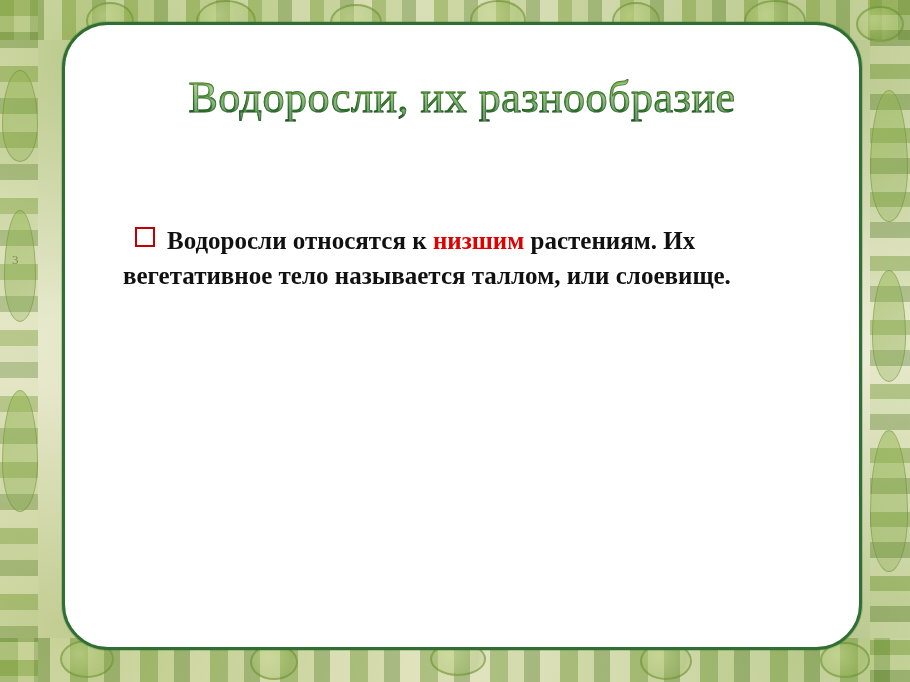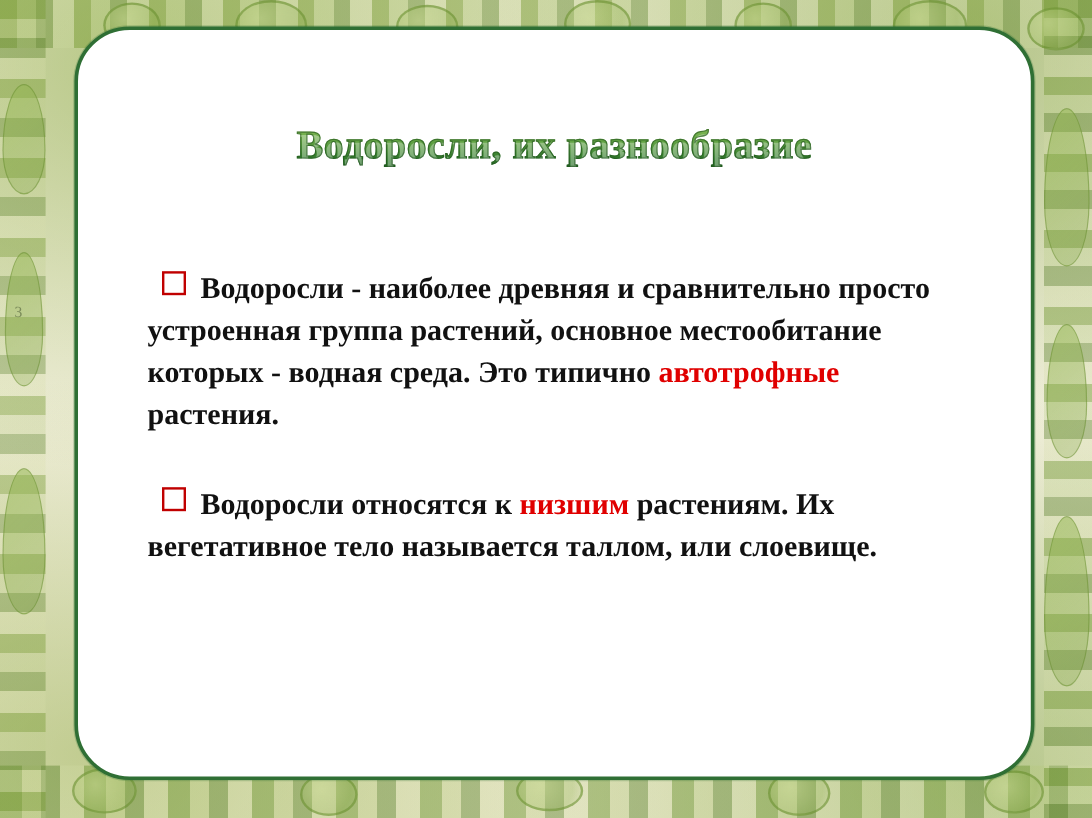--- a/index.html
+++ b/index.html
@@ -113,31 +113,30 @@
 
   .title-block {
     position: absolute;
     left: 0;
     right: 0;
     top: 46px;
     text-align: center;
   }
   .title-line {
     font-family: "Liberation Serif", serif;
-    font-weight: bold;
-    font-size: 33px;
+    font-weight: normal;
+    font-size: 44px;
     line-height: 54px;
     letter-spacing: 0.5px;
     background: linear-gradient(180deg, #9fc46a 0%, #6fae4a 35%, #2f7a2a 70%, #1d5a20 100%);
     -webkit-background-clip: text;
     background-clip: text;
     color: transparent;
     -webkit-text-stroke: 1px rgba(28,74,26,0.55);
     text-shadow: 1px 2px 0 rgba(255,255,255,0.35);
-    margin-top: 24px;
   }
 
   .body-block {
     position: absolute;
     left: 58px;
     right: 48px;
     top: 198px;
   }
   .para {
     font-family: "Liberation Serif", serif;
@@ -203,23 +202,20 @@
   <div class="page-number">3</div>
 
   <div id="card">
 
     <div class="title-block">
       <div class="title-line">Водоросли, их разнообразие</div>
     </div>
 
     <div class="body-block">
 
-      <div class="para">
-        <span class="para-indent"></span><span class="bullet"></span><span>Водоросли - наиболее древняя и сравнительно просто устроенная группа растений, основное местообитание которых - водная среда. Это типично </span><span class="accent">автотрофные</span><span> растения.</span>
-      </div>
 
       <div class="para">
         <span class="para-indent"></span><span class="bullet"></span><span>Водоросли относятся к </span><span class="accent">низшим</span><span> растениям. Их вегетативное тело называется таллом, или слоевище.</span>
       </div>
 
     </div>
   </div>
 </div>
 
 </body></html>

